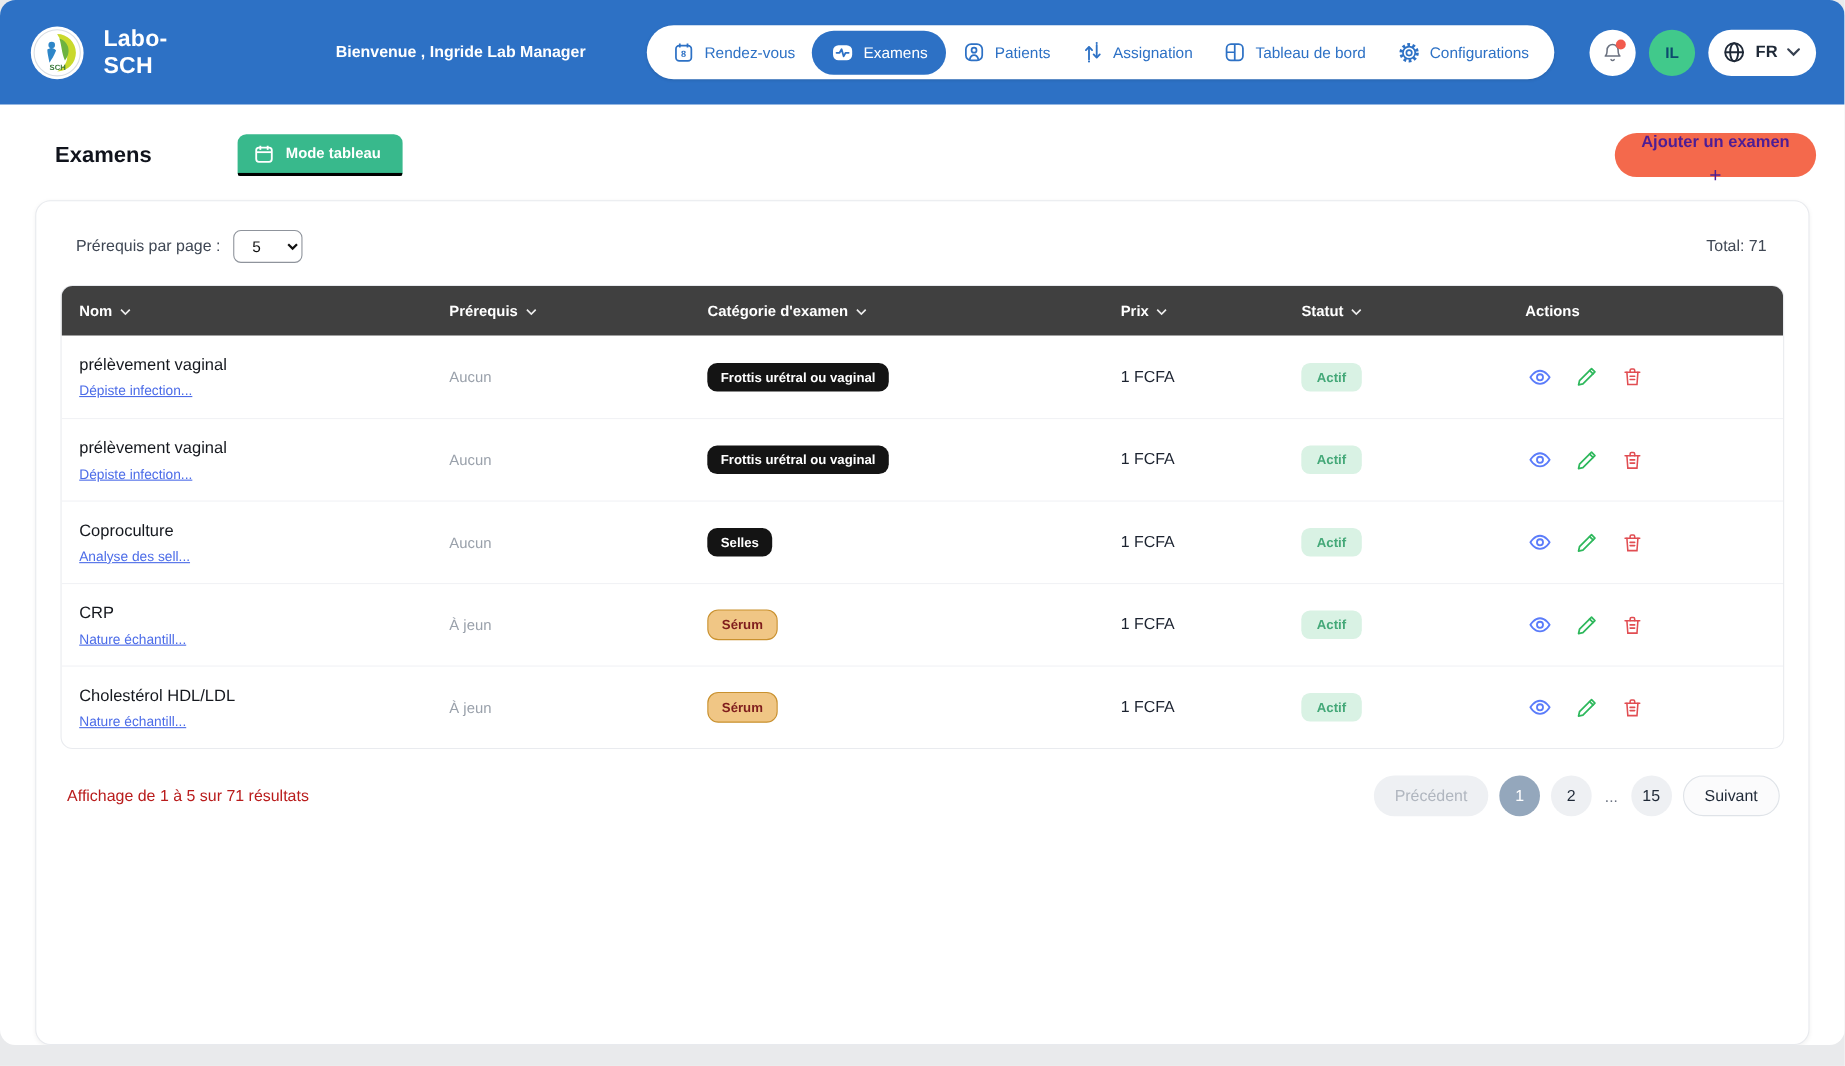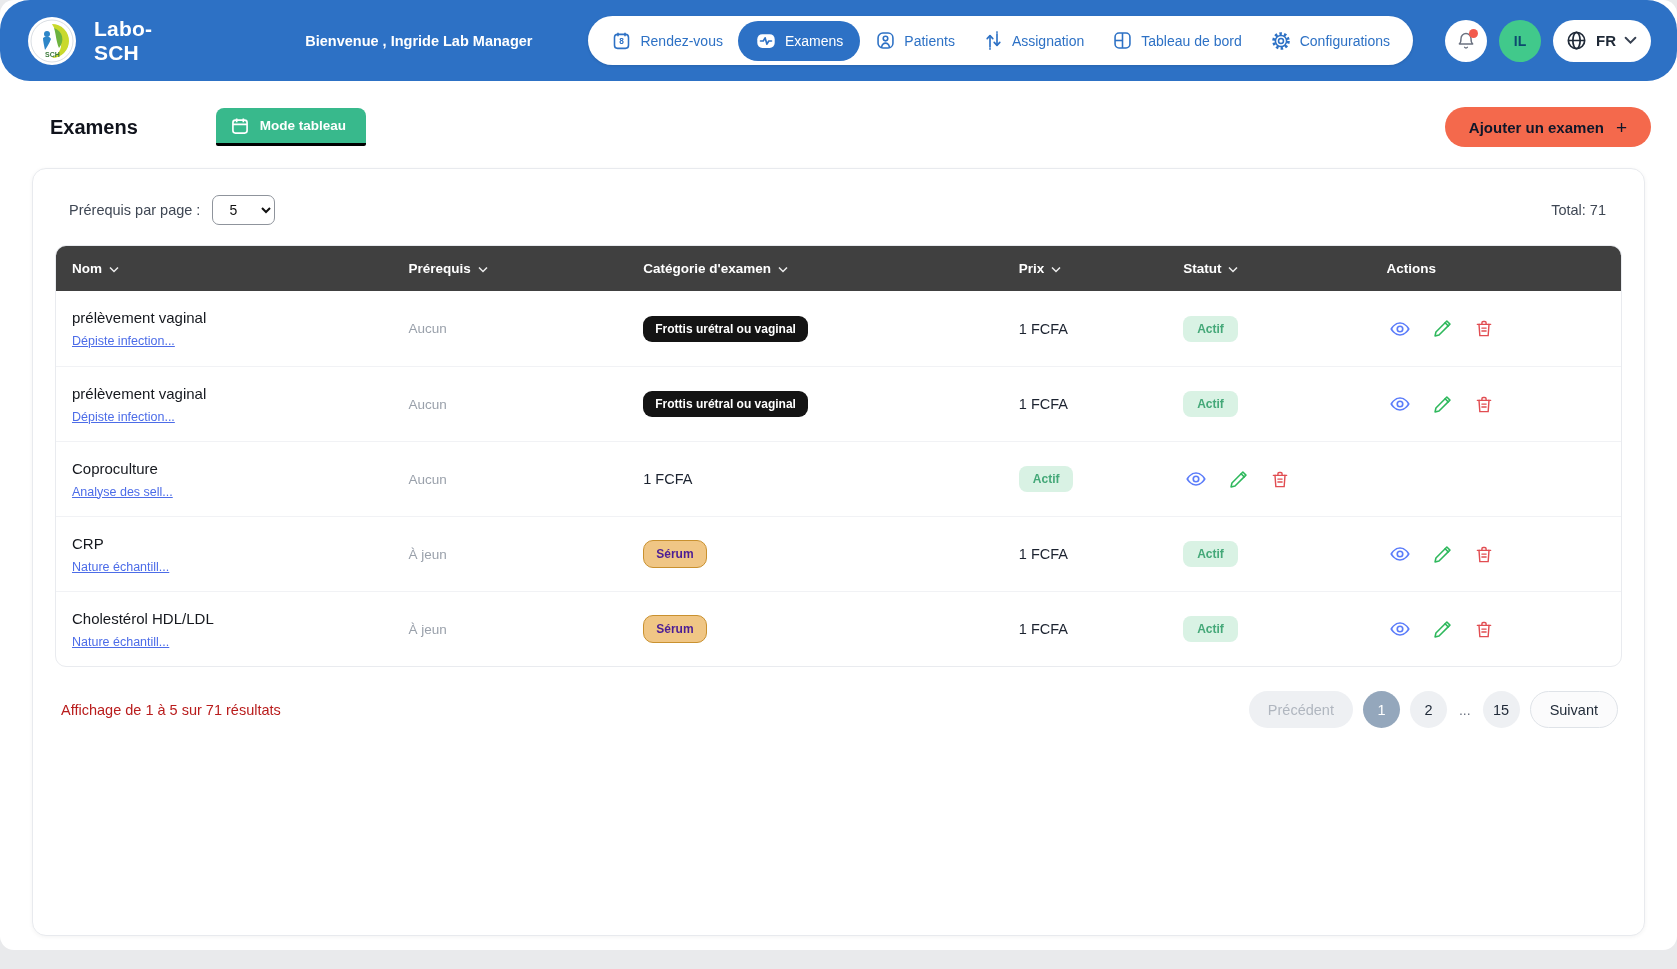--- a/index.html
+++ b/index.html
@@ -12,27 +12,26 @@
   .app {
     width: 1677px; height: 950px;
     background: #ffffff;
     border-radius: 14px;
     overflow: hidden;
     position: relative;
   }
 
   
   .topbar {
-    height: 81px;
+    height: 95px;
     background: #2d71c5;
     display: flex;
     align-items: center;
     padding: 0 26px 0 28px;
     gap: 32px;
-    border-radius: 30px;
   }
   .brand-group { display: flex; align-items: center; gap: 18px; min-width: 0; }
   .logo {
     width: 48px; height: 48px; border-radius: 50%;
     background: #ffffff; flex: 0 0 auto;
     display: flex; align-items: center; justify-content: center;
     overflow: hidden;
   }
   .brand-name { color: #fff; font-size: 21px; font-weight: bold; letter-spacing: .2px; }
   .welcome { color: #fff; font-size: 14.5px; font-weight: bold; margin-left: 92px; white-space: nowrap; }
@@ -104,27 +103,28 @@
     border-radius: 8px 8px 2px 2px;
     height: 38px;
     padding: 0 20px 0 14px;
     font-size: 13.5px; font-weight: bold;
     font-family: inherit;
     display: flex; align-items: center; gap: 10px;
     cursor: pointer;
   }
   .add-btn {
     margin-left: auto;
-    background: #f4694c; color: #0f172a;
+    background: #f4694c; color: #4c1d95;
     border: none; border-radius: 999px;
     height: 40px; padding: 0 24px;
     font-size: 15px; font-weight: 600;
     font-family: inherit;
     display: flex; align-items: center; gap: 12px;
     cursor: pointer;
+    flex-direction: column;
   }
   .add-plus { font-size: 19px; font-weight: 500; line-height: 1; }
 
   
   .card {
     margin: 21px 32px 0 32px;
     background: #fff;
     border: 1px solid #e8eaee;
     border-radius: 14px;
     box-shadow: 0 1px 4px rgba(0,0,0,.05);
@@ -188,21 +188,21 @@
   .prereq { color: #9aa1ab; font-size: 13.5px; }
   .pill {
     display: inline-block;
     font-size: 12px; font-weight: bold;
     padding: 6px 12px;
     border-radius: 9px;
     white-space: nowrap;
   }
   .pill-dark { background: #141414; color: #fff; }
   .pill-amber {
-    background: #f0c685; color: #4c1d95;
+    background: #f0c685; color: #7f1d1d;
     border: 1.5px solid #c9912f;
     border-radius: 10px;
   }
   .price { font-size: 14.5px; color: #1c2330; font-weight: 500; }
   .status {
     display: inline-block;
     background: #d9f2e4; color: #44a878;
     font-size: 12px; font-weight: 600;
     padding: 6px 14px;
     border-radius: 8px;
@@ -480,20 +480,23 @@
             </button>
         </div>
       </div>
 
       <div class="trow">
         <div class="td">
           <div class="exam-name">Coproculture</div>
           <a class="exam-link">Analyse des sell...</a>
         </div>
         <div class="td prereq">Aucun</div>
+        <div class="td">
+          <span class="pill pill-dark">Selles</span>
+        </div>
         <div class="td price">1 FCFA</div>
         <div class="td">
           <span class="status">Actif</span>
         </div>
         <div class="td actions">
           <button class="icon-btn icon-eye">
               <svg width="22" height="22" viewBox="0 0 24 24" fill="none" stroke="currentColor" stroke-width="1.8">
                 <path d="M2.5 12 S6 5.5 12 5.5 21.5 12 21.5 12 18 18.5 12 18.5 2.5 12 2.5 12 Z"></path>
                 <circle cx="12" cy="12" r="3"></circle>
               </svg>

